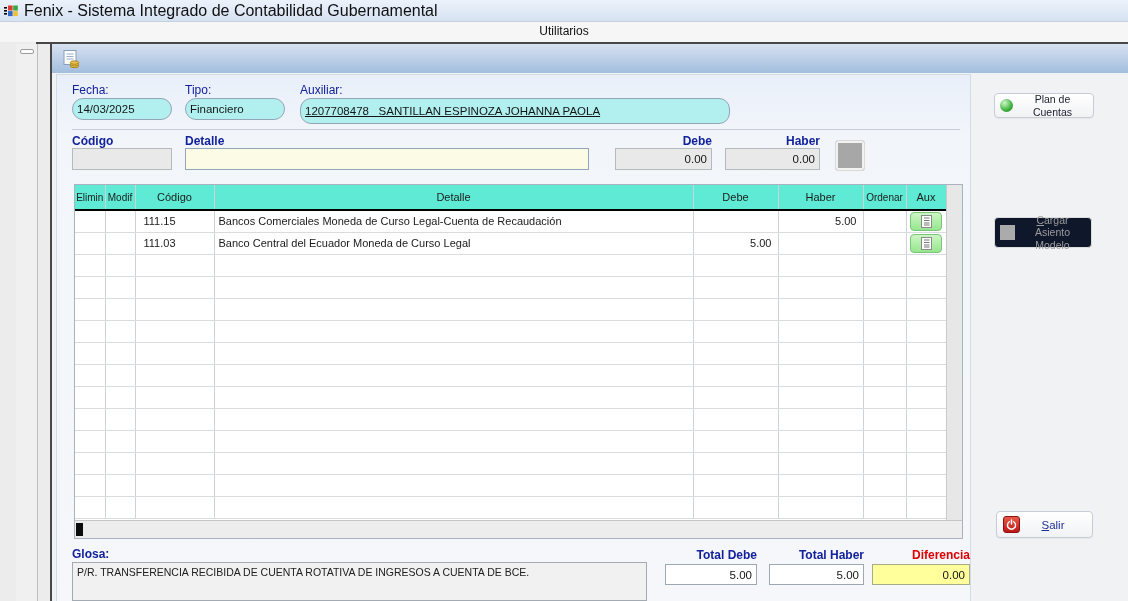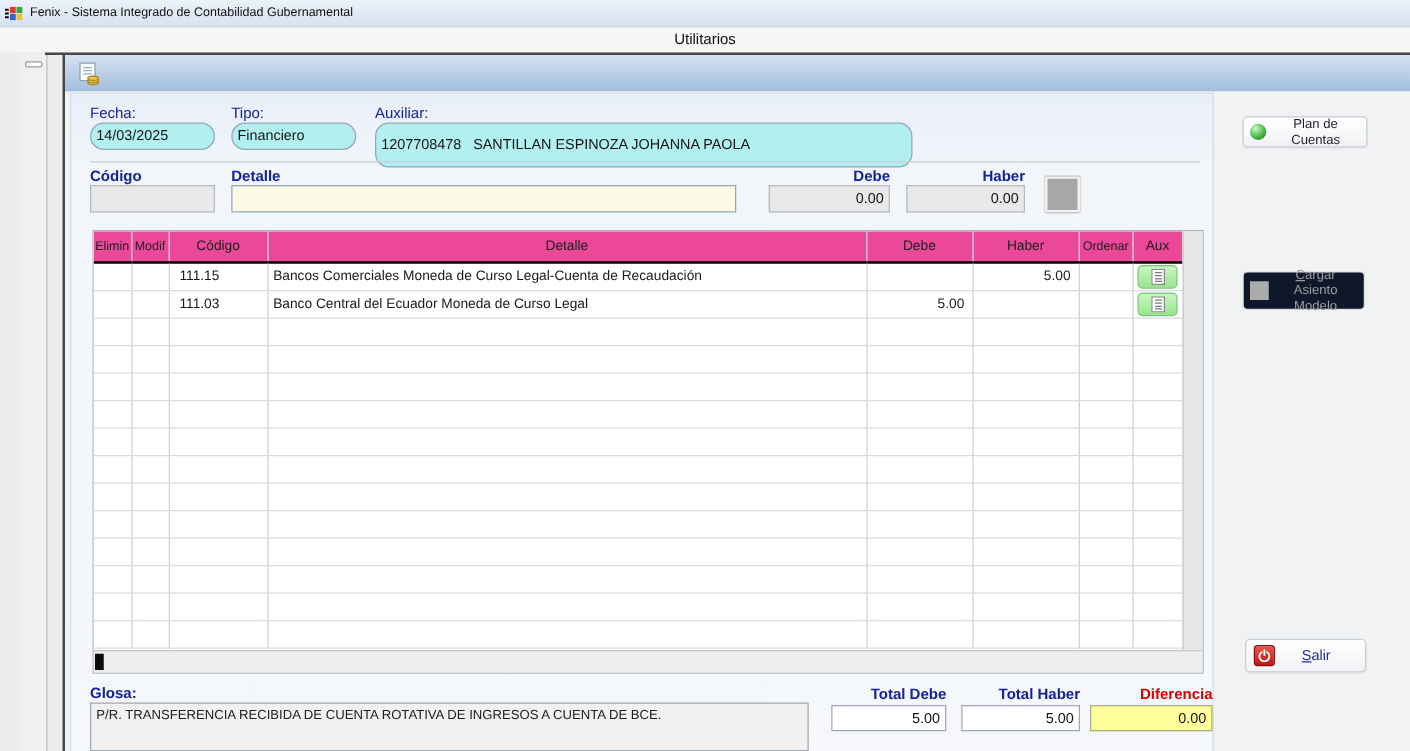--- a/index.html
+++ b/index.html
@@ -3,21 +3,21 @@
 <meta charset="utf-8">
 <style>
   * { margin:0; padding:0; box-sizing:border-box; }
   html,body { width:1128px; height:601px; overflow:hidden; position:relative;
     font-family:"Liberation Sans","DejaVu Sans",sans-serif; background:#ececec; }
 
   
   .titlebar { position:absolute; left:0; top:0; width:1128px; height:22px;
     background:linear-gradient(#ecf2fb,#d6e2f1); border-bottom:1px solid #c2d0e0;
     display:flex; align-items:center; gap:5px; padding-left:3px; }
-  .titlebar .title { font-size:10px; color:#101010;text-align:right; }
+  .titlebar .title { font-size:16px; color:#101010;text-align:right; }
   .menubar { position:absolute; left:0; top:22px; width:1128px; height:20px;
     background:#f6f6f6; display:flex; align-items:center;flex-direction:column; }
   .menu-item { font-size:12px; color:#101010; padding:2px 9px; cursor:default; }
 
   .workspace { position:absolute; left:16px; top:42px; width:1128px; height:559px; background:#ececec; }
   .dark-hline { position:absolute; left:20px; top:0; width:1108px; height:2px; background:#474747; }
   .left-dock { position:absolute; left:0; top:2px; width:22px; height:557px;
     background:#f0f0f0; border-right:1px solid #bdbdbd; }
   .dock-grip { width:14px; height:5px; margin:5px auto 0; border:1px solid #9d9d9d;
     border-radius:2px; background:#fbfbfb; }
@@ -53,21 +53,21 @@
   .aux-disabled-btn { position:absolute; left:778px; top:65px; width:30px; height:31px;
     border:1px solid #dadada; border-radius:3px; background:#a7a7a7;
     box-shadow:inset 0 0 0 2px #f2f2f2; }
 
   
   .table-outer { position:absolute; left:17px; top:109px; width:889px; height:355px;
     border:1px solid #a9b2bd; background:#fff; }
   .table-scroll { position:absolute; left:0; top:0; right:16px; height:335px; overflow:hidden; background:#fff; }
   table.grid { border-collapse:collapse; table-layout:fixed; width:871px; }
   table.grid th { height:25px; font-weight:normal; font-size:11px; color:#1c1c1c;
-    border-bottom:2px solid #000; border-right:1px solid #cfd3d8; background:#ec4899; text-align:center; }
+    border-bottom:2px solid #000; border-right:1px solid #cfd3d8; background:#5eead4; text-align:center; }
   table.grid th.sm { font-size:10px; }
   table.grid td { height:22px; font-size:11px; color:#1a1a1a;
     border-right:1px solid #ced2d7; border-bottom:1px solid #d9dcdf; overflow:hidden; white-space:nowrap; }
   td.c-codigo { padding-left:8px; }
   td.c-detalle { padding-left:4px; }
   td.c-num { text-align:right; padding-right:6px; }
   td.c-aux { text-align:center; }
   .aux-btn { display:inline-flex; align-items:center; justify-content:center;
     width:32px; height:19px; border:1px solid #7cc47a; border-radius:4px;
     background:linear-gradient(#ccf6c4,#96e68e); vertical-align:middle; }
@@ -148,21 +148,21 @@
 
     <div class="form-panel">
 
       <div class="lbl" style="left:15px; top:8px;">Fecha:</div>
       <div class="field cyan" style="left:15px; top:23px; width:100px; height:22px;">14/03/2025</div>
 
       <div class="lbl" style="left:128px; top:8px;">Tipo:</div>
       <div class="field cyan" style="left:128px; top:23px; width:100px; height:22px;">Financiero</div>
 
       <div class="lbl" style="left:243px; top:8px;">Auxiliar:</div>
-      <div class="field cyan pre" style="left:243px; top:23px; width:430px; height:36px;">1207708478   SANTILLAN ESPINOZA JOHANNA PAOLA</div>
+      <div class="field cyan pre" style="left:243px; top:23px; width:430px; height:26px;text-decoration:underline;">1207708478   SANTILLAN ESPINOZA JOHANNA PAOLA</div>
 
       <div class="sep-line"></div>
 
       <div class="lbl b" style="left:15px; top:59px;">Código</div>
       <div class="field gray" style="left:15px; top:73px; width:100px; height:22px;"></div>
 
       <div class="lbl b" style="left:128px; top:59px;">Detalle</div>
       <div class="field yellow" style="left:128px; top:73px; width:404px; height:22px;"></div>
 
       <div class="lbl b r" style="left:558px; top:59px; width:97px;">Debe</div>

